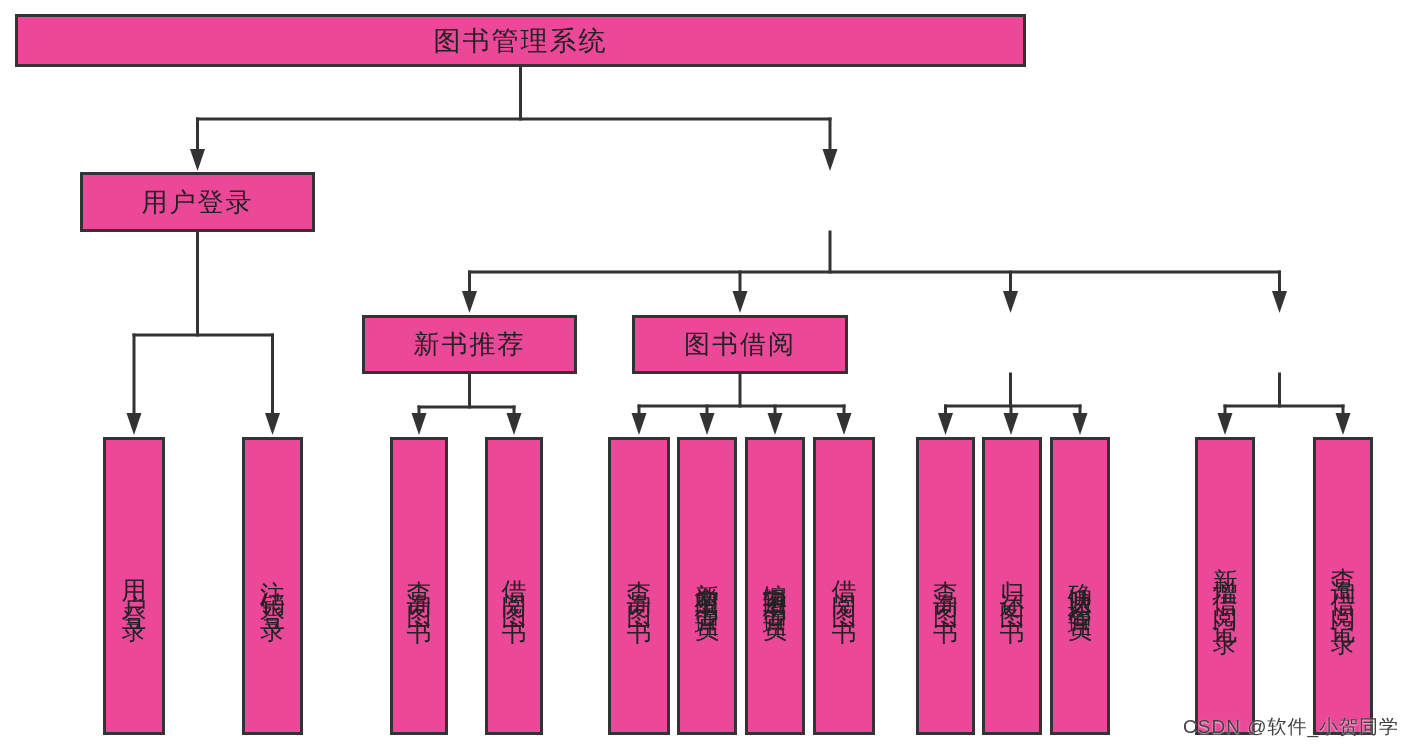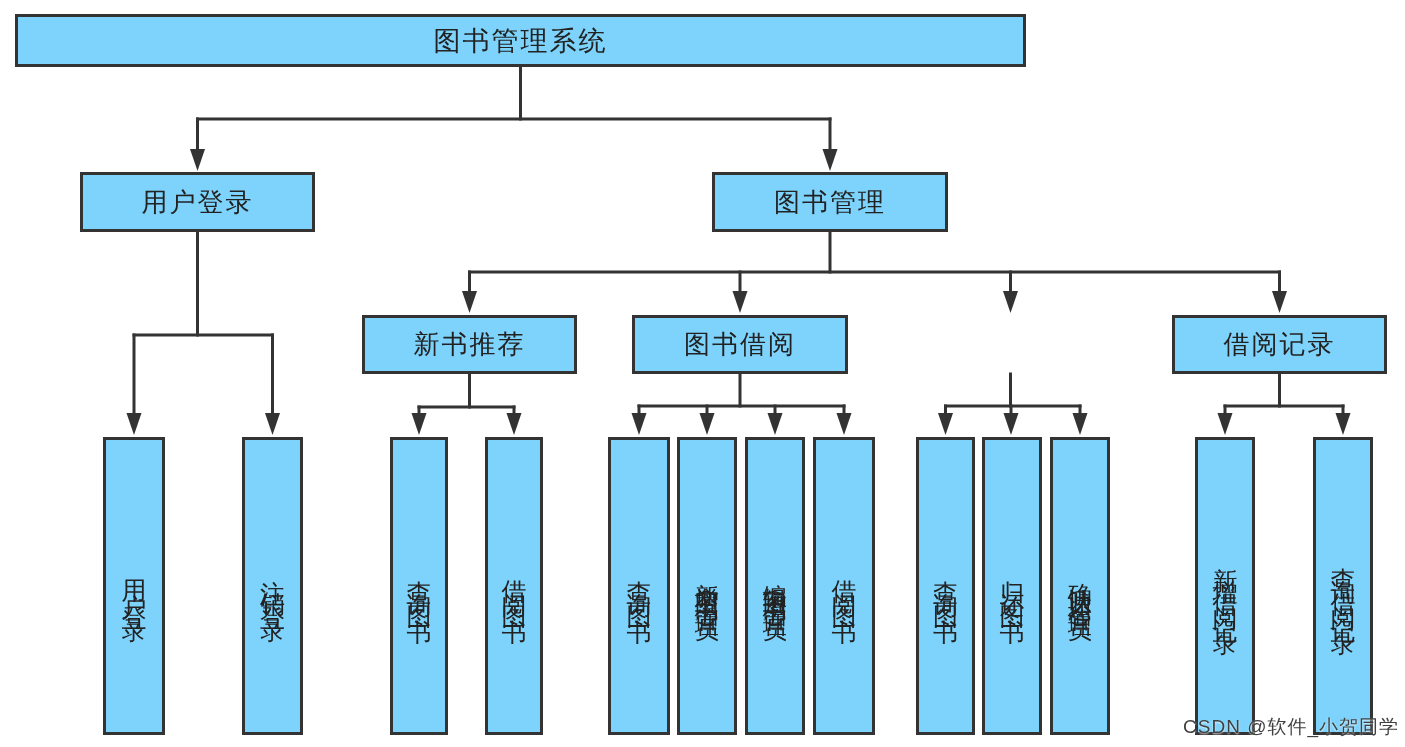--- a/index.html
+++ b/index.html
@@ -2,21 +2,21 @@
 <html><head>
 <meta charset="utf-8">
 <style>
   html,body{margin:0;padding:0;background:#ffffff;}
   #canvas{
     position:relative;width:1405px;height:747px;background:#ffffff;
     font-family:"Liberation Sans","DejaVu Sans",sans-serif;overflow:hidden;
   }
   #connectors{position:absolute;left:0;top:0;z-index:1;}
   .node{
-    position:absolute;box-sizing:border-box;background:#7dd3fc;
+    position:absolute;box-sizing:border-box;background:#ec4899;
     border:3px solid #333333;display:flex;align-items:center;justify-content:center;
     color:#222222;z-index:2;
   }
   .lvl{font-size:26px;letter-spacing:2px;}
   .root{font-size:27px;letter-spacing:2px;}
   .leaf{z-index:2;}
   .vtext{
     writing-mode:vertical-rl;text-orientation:mixed;
     font-size:25px;letter-spacing:13px;line-height:1.15;color:#222222;
   }
@@ -83,25 +83,23 @@
       <line x1="1225" y1="406" x2="1343" y2="406" stroke="#333333" stroke-width="3" stroke-linecap="square"></line>
       <line x1="1225" y1="406" x2="1225" y2="417" stroke="#333333" stroke-width="3" stroke-linecap="square"></line>
       <polygon points="1217.5,413 1232.5,413 1225,435" fill="#333333"></polygon>
       <line x1="1343" y1="406" x2="1343" y2="417" stroke="#333333" stroke-width="3" stroke-linecap="square"></line>
       <polygon points="1335.5,413 1350.5,413 1343,435" fill="#333333"></polygon>
     </svg>
 
   <div class="node root" style="left:15px;top:14px;width:1011px;height:53px">图书管理系统</div>
 
   <div class="node lvl" style="left:80px;top:172px;width:235px;height:60px">用户登录</div>
-  <div class="node lvl" style="left:712px;top:172px;width:236px;height:60px">图书管理</div>
 
   <div class="node lvl" style="left:632px;top:315px;width:216px;height:59px">图书借阅</div>
   <div class="node lvl" style="left:362px;top:315px;width:215px;height:59px">新书推荐</div>
-  <div class="node lvl" style="left:1172px;top:315px;width:215px;height:59px">借阅记录</div>
 
   <div class="node leaf" style="left:103px;top:437px;width:62px;height:298px">
     <span class="vtext">用户登录</span>
   </div>
   <div class="node leaf" style="left:242px;top:437px;width:61px;height:298px">
     <span class="vtext">注销登录</span>
   </div>
 
   <div class="node leaf" style="left:390px;top:437px;width:58px;height:298px">
     <span class="vtext">查询图书</span>

